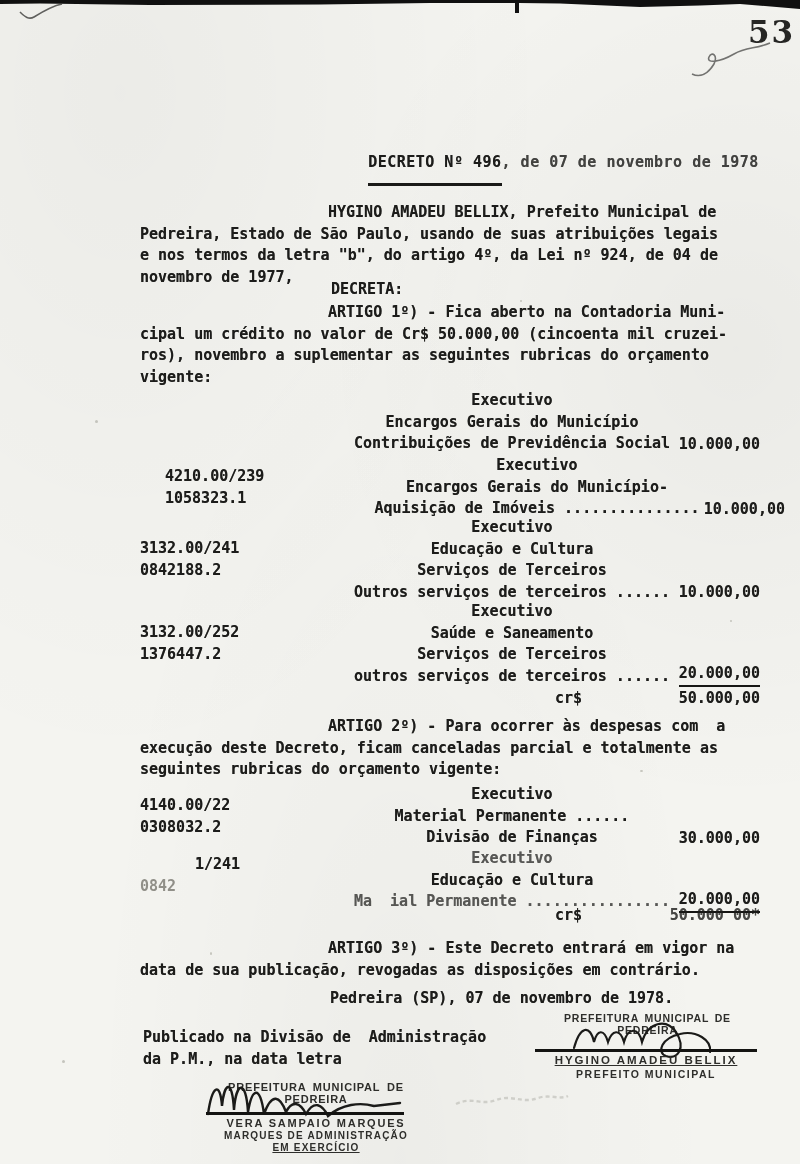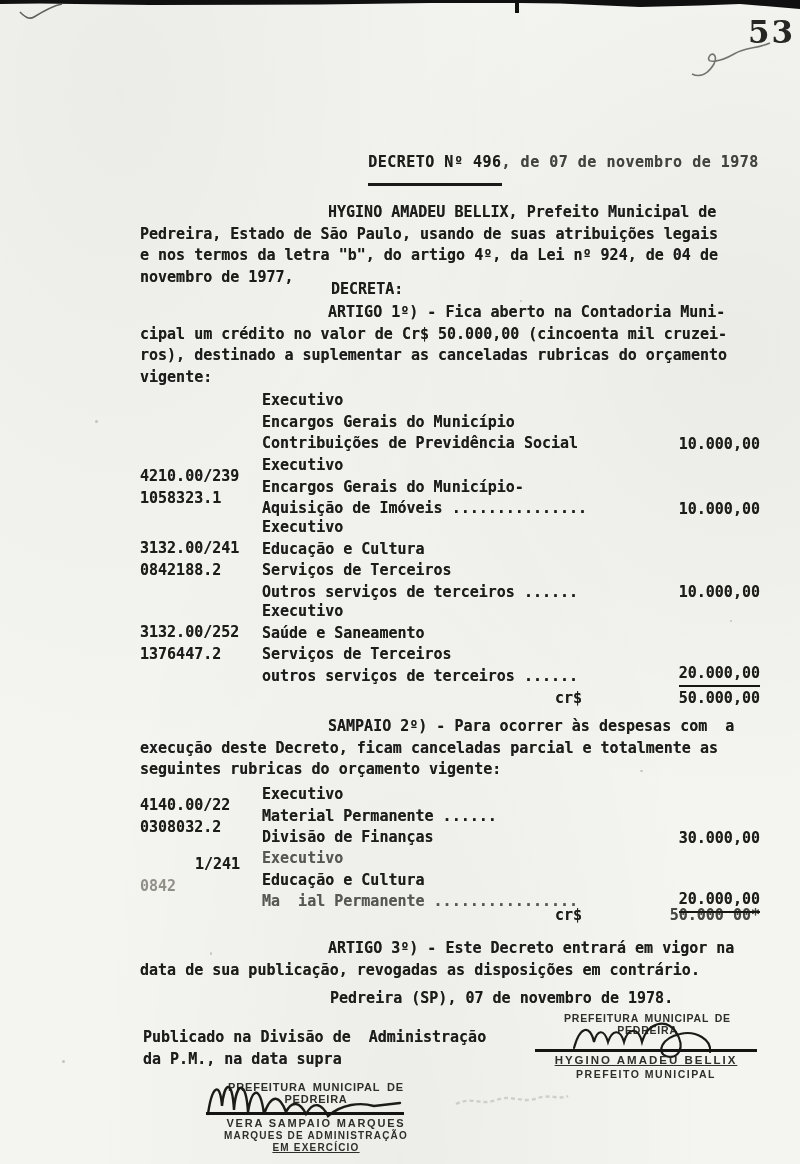--- a/index.html
+++ b/index.html
@@ -14,21 +14,21 @@
   }
   .tw{font-family:"DejaVu Sans Mono",monospace;font-weight:700;font-size:15px;
       line-height:21.5px;color:#1c1c1a;text-shadow:0 0 .6px rgba(20,20,18,.55);}
   .line{white-space:pre;}
   .abs{position:absolute;}
   .indent1{padding-left:188px;}
   .decree-u{border-bottom:3px solid #1a1a18;padding-bottom:12px;}
   .suffix{opacity:.82;}
   .row{position:absolute;left:140px;width:622px;}
   .codes{position:absolute;left:0;}
-  .desc{margin-left:122px;}
+  .desc{margin-left:122px;text-align:center;}
   .amount{position:absolute;right:2px;bottom:0;}
   .u-amt{border-bottom:2.5px solid #161614;padding-bottom:1px;}
   .faded{color:#908f88;text-shadow:none;}
   .semi{opacity:.72;}
   .half-fade{opacity:.8;}
   .total-row{position:absolute;left:140px;width:622px;height:22px;}
   .total-label{position:absolute;left:415px;}
   .total-value{position:absolute;right:2px;}
   .stamp{font-family:"Liberation Sans",sans-serif;font-weight:700;color:#2e2e2b;
          text-align:center;letter-spacing:.8px;}
@@ -65,34 +65,34 @@
     <div class="line">Pedreira, Estado de São Paulo, usando de suas atribuições legais</div>
     <div class="line">e nos termos da letra "b", do artigo 4º, da Lei nº 924, de 04 de</div>
     <div class="line">novembro de 1977,</div>
   </div>
 
   <div class="abs tw line" style="left:331px;top:279px;">DECRETA:</div>
 
   <div class="abs tw" style="left:140px;top:302px;width:624px;">
     <div class="line indent1">ARTIGO 1º) - Fica aberto na Contadoria Muni-</div>
     <div class="line">cipal um crédito no valor de Cr$ 50.000,00 (cincoenta mil cruzei-</div>
-    <div class="line">ros), destinado a suplementar as canceladas rubricas do orçamento</div>
+    <div class="line">ros), novembro a suplementar as seguintes rubricas do orçamento</div>
     <div class="line">vigente:</div>
   </div>
 
   <div class="row tw" style="top:390px;height:65px;">
     <div class="desc">
       <div class="line">Executivo</div>
       <div class="line">Encargos Gerais do Município</div>
       <div class="line">Contribuições de Previdência Social</div>
     </div>
     <div class="amount line">10.000,00</div>
   </div>
 
-  <div class="row tw" style="top:455px;height:65px;">
+  <div class="row tw" style="top:455px;height:65px;margin-left:25px;">
     <div class="codes" style="top:11px;">
       <div class="line">4210.00/239</div>
       <div class="line">1058323.1</div>
     </div>
     <div class="desc">
       <div class="line">Executivo</div>
       <div class="line">Encargos Gerais do Município-</div>
       <div class="line">Aquisição de Imóveis ...............</div>
     </div>
     <div class="amount line">10.000,00</div>
@@ -125,21 +125,21 @@
     </div>
     <div class="amount line u-amt">20.000,00</div>
   </div>
 
   <div class="total-row tw" style="top:688px;">
     <span class="total-label line">cr$</span>
     <span class="total-value line">50.000,00</span>
   </div>
 
   <div class="abs tw" style="left:140px;top:716px;width:624px;">
-    <div class="line indent1">SAMPAIO 2º) - Para ocorrer às despesas com  a</div>
+    <div class="line indent1">ARTIGO 2º) - Para ocorrer às despesas com  a</div>
     <div class="line">execução deste Decreto, ficam canceladas parcial e totalmente as</div>
     <div class="line">seguintes rubricas do orçamento vigente:</div>
   </div>
 
   <div class="row tw" style="top:784px;height:65px;">
     <div class="codes" style="top:11px;">
       <div class="line">4140.00/22</div>
       <div class="line">0308032.2</div>
     </div>
     <div class="desc">
@@ -179,21 +179,21 @@
   <svg class="abs" style="left:560px;top:1016px;" width="180" height="44" viewBox="0 0 180 44">
     <path d="M14,32 C20,10 30,8 34,26 C37,14 44,12 48,26 C52,14 60,12 64,26 C68,12 78,10 82,26
              C88,6 106,2 116,16 C126,32 118,44 106,40 C96,36 102,22 120,18 C136,14 152,24 150,36" fill="none" stroke="#1a1a18" stroke-width="2.2" stroke-linecap="round"></path>
   </svg>
   <div class="sig-line" style="left:535px;top:1049px;width:222px;"></div>
   <div class="abs stamp" style="left:535px;top:1054px;width:222px;font-size:11.5px;letter-spacing:2px;text-decoration:underline;">HYGINO AMADEU BELLIX</div>
   <div class="abs stamp" style="left:535px;top:1068px;width:222px;font-size:10.5px;letter-spacing:1.5px;">PREFEITO MUNICIPAL</div>
 
   <div class="abs tw" style="left:143px;top:1027px;">
     <div class="line">Publicado na Divisão de  Administração</div>
-    <div class="line">da P.M., na data supra</div>
+    <div class="line">da P.M., na data letra</div>
   </div>
 
   <div class="abs stamp" style="left:196px;top:1081px;width:240px;font-size:11px;word-spacing:3px;">PREFEITURA  MUNICIPAL  DE  PEDREIRA</div>
   <svg class="abs" style="left:200px;top:1074px;" width="215" height="46" viewBox="0 0 215 46">
     <path d="M8,40 C12,12 20,6 22,32 C24,10 32,2 34,36 C36,8 46,4 48,38 C52,14 60,10 64,40
              C72,18 80,22 86,38 C92,26 100,28 106,40 C114,26 122,30 128,42 C142,30 160,28 174,32 L200,29" fill="none" stroke="#1b1b19" stroke-width="2.4" stroke-linecap="round"></path>
   </svg>
   <div class="sig-line" style="left:206px;top:1112px;width:198px;"></div>
   <div class="abs stamp" style="left:196px;top:1117px;width:240px;font-size:11px;letter-spacing:1.8px;">VERA SAMPAIO MARQUES</div>
   <div class="abs stamp" style="left:196px;top:1130px;width:240px;font-size:10px;letter-spacing:1.2px;">MARQUES DE ADMINISTRAÇÃO</div>

